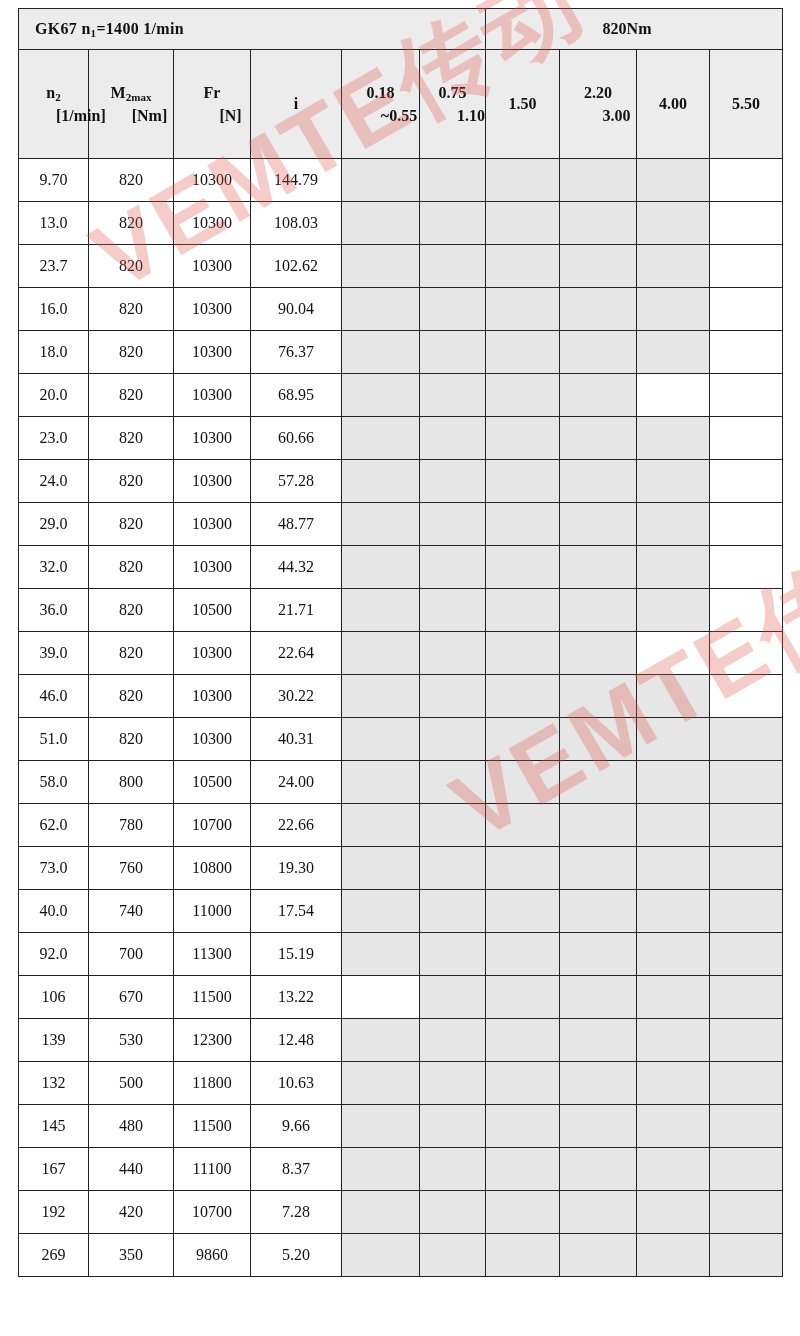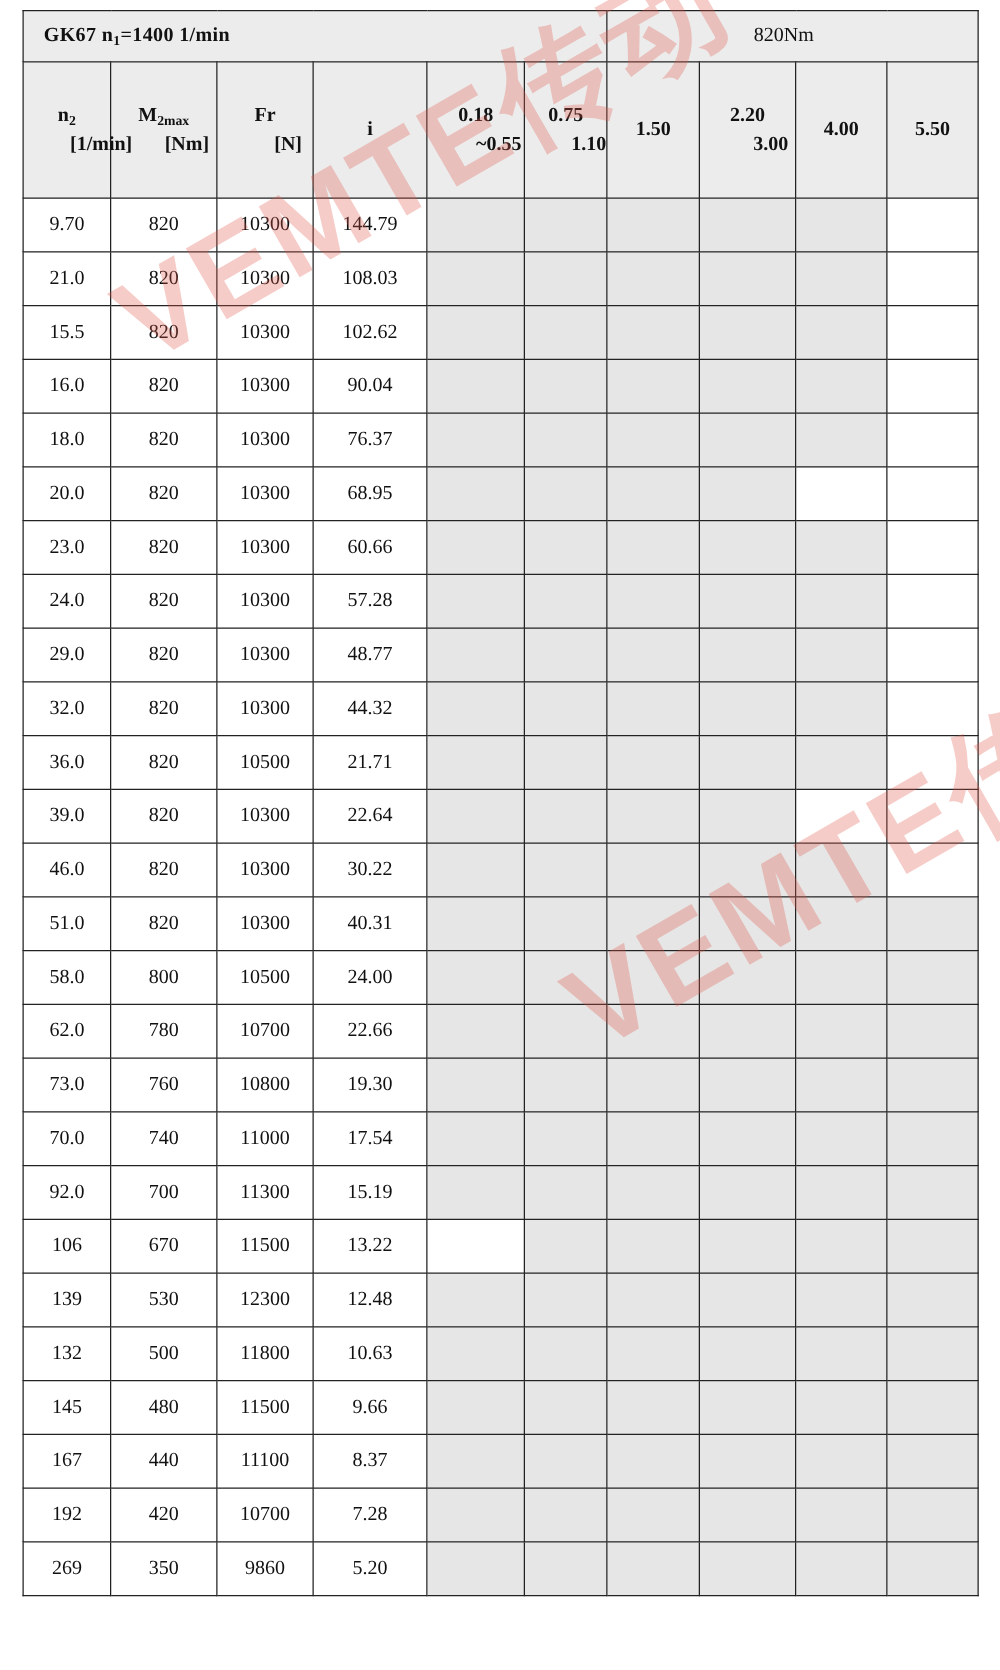--- a/index.html
+++ b/index.html
@@ -48,21 +48,21 @@
     text-align: left !important;
     padding-left: 16px !important;
     font-weight: bold;
     font-size: 19px;
     letter-spacing: 0.3px;
     margin-left: 46px;
   }
   .title-right {
     text-align: right;
     padding-right: 14px !important;
-    font-weight: normal;
+    font-weight: bold;
     font-size: 19px;
   }
   sub.s {
     font-size: 11px;
     vertical-align: baseline;
     position: relative;
     top: 3px;
   }
 
   
@@ -185,33 +185,33 @@
           <td>10300</td>
           <td>144.79</td>
           <td class="shade"></td>
           <td class="shade"></td>
           <td class="shade"></td>
           <td class="shade"></td>
           <td class="shade"></td>
           <td class="blank"></td>
         </tr>
         <tr class="body-row">
-          <td>21.0</td>
+          <td>13.0</td>
           <td>820</td>
           <td>10300</td>
           <td>108.03</td>
           <td class="shade"></td>
           <td class="shade"></td>
           <td class="shade"></td>
           <td class="shade"></td>
           <td class="shade"></td>
           <td class="blank"></td>
         </tr>
         <tr class="body-row">
-          <td>15.5</td>
+          <td>23.7</td>
           <td>820</td>
           <td>10300</td>
           <td>102.62</td>
           <td class="shade"></td>
           <td class="shade"></td>
           <td class="shade"></td>
           <td class="shade"></td>
           <td class="shade"></td>
           <td class="blank"></td>
         </tr>
@@ -377,21 +377,21 @@
           <td>10800</td>
           <td>19.30</td>
           <td class="shade"></td>
           <td class="shade"></td>
           <td class="shade"></td>
           <td class="shade"></td>
           <td class="shade"></td>
           <td class="shade"></td>
         </tr>
         <tr class="body-row">
-          <td>70.0</td>
+          <td>40.0</td>
           <td>740</td>
           <td>11000</td>
           <td>17.54</td>
           <td class="shade"></td>
           <td class="shade"></td>
           <td class="shade"></td>
           <td class="shade"></td>
           <td class="shade"></td>
           <td class="shade"></td>
         </tr>

